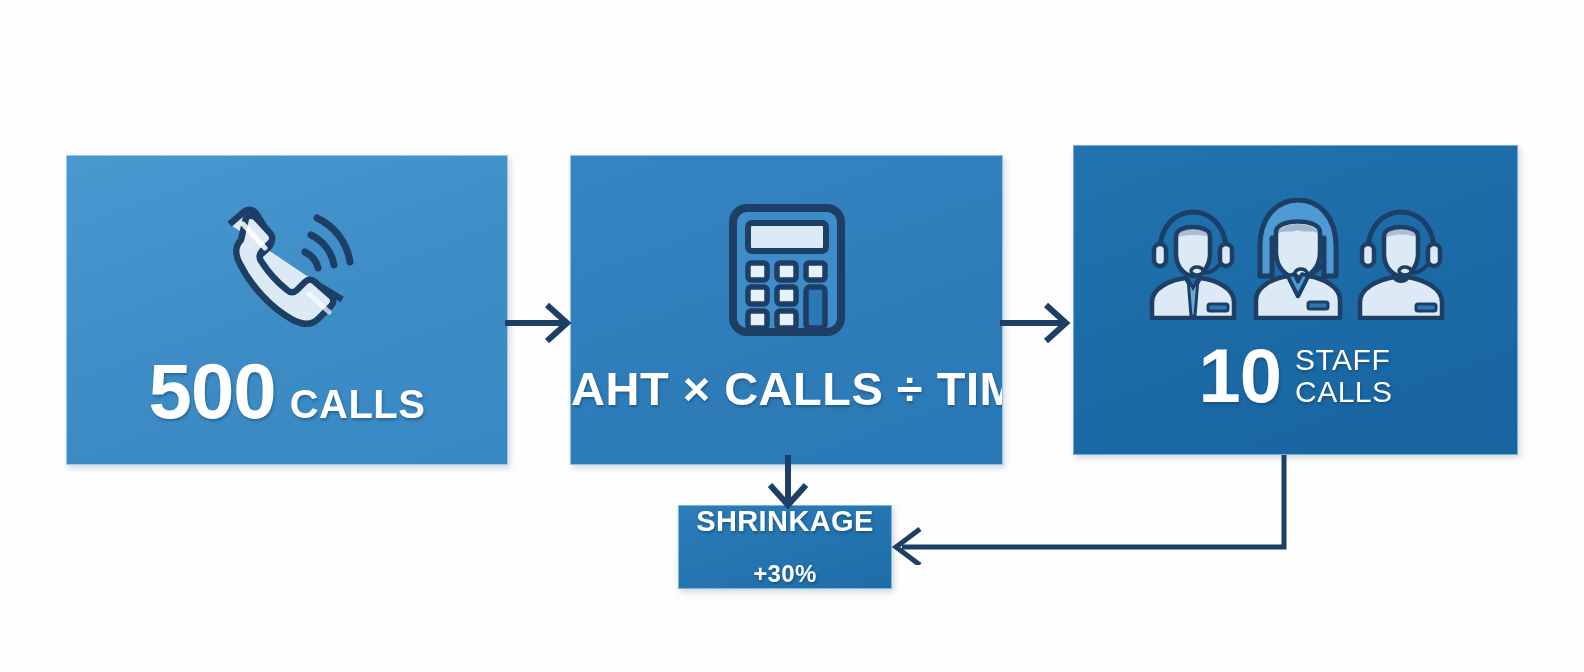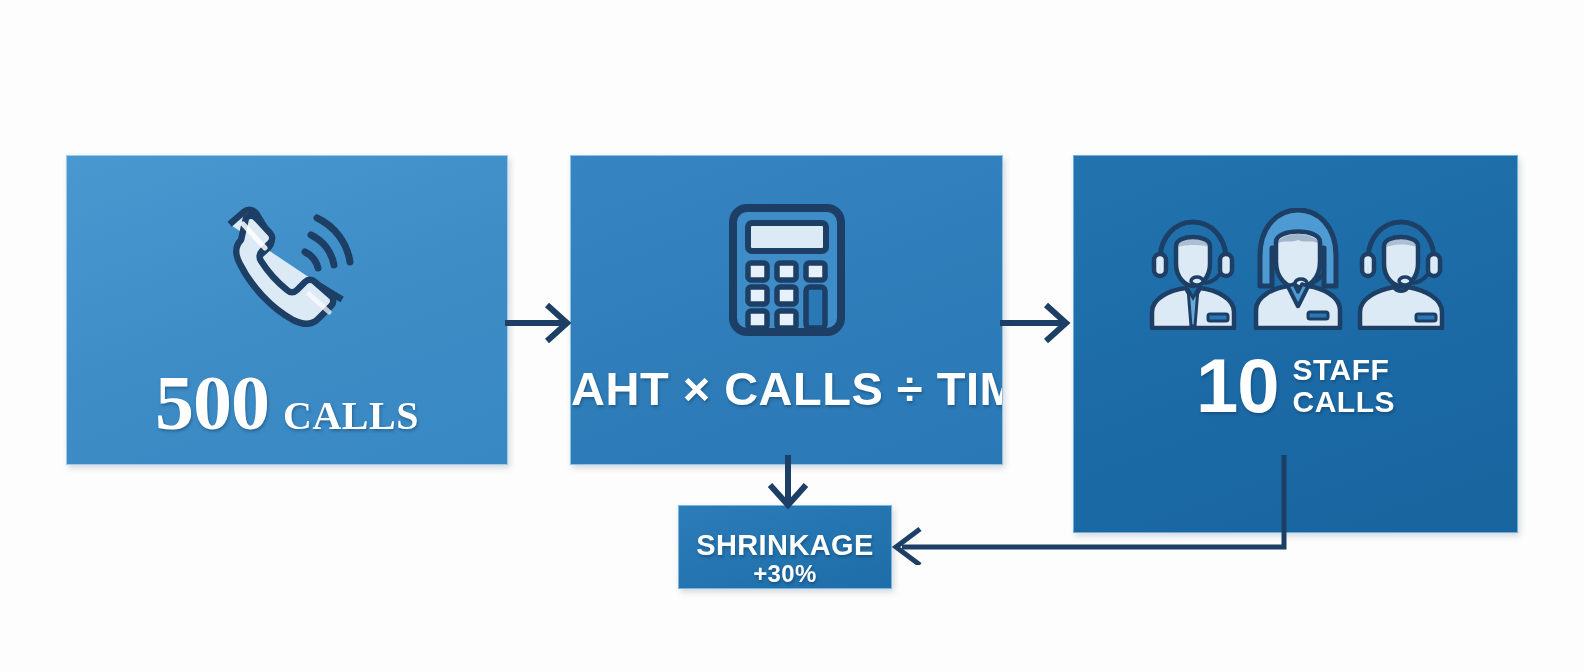--- a/index.html
+++ b/index.html
@@ -32,21 +32,21 @@
     border: 1px solid #9fcbe8;
     box-shadow: 2px 3px 6px rgba(20,50,80,0.18);
   }
   .panel-2 {
     left: 570px; top: 155px; width: 433px; height: 310px;
     background: linear-gradient(160deg, #3784c2 0%, #2e7db9 55%, #2a78b5 100%);
     border: 1px solid #8fc2e4;
     box-shadow: 2px 3px 6px rgba(20,50,80,0.18);
   }
   .panel-3 {
-    left: 1073px; top: 155px; width: 445px; height: 378px;
+    left: 1073px; top: 145px; width: 445px; height: 310px;
     background: linear-gradient(160deg, #2273ae 0%, #1b6aa6 55%, #18649f 100%);
     border: 1px solid #6fb0da;
     box-shadow: 2px 3px 6px rgba(20,50,80,0.18);
   }
 
   .icon-wrap {
     position: absolute;
     left: 0; right: 0;
     display: flex;
     align-items: center;
@@ -59,21 +59,21 @@
   .caption {
     position: absolute;
     left: 0; right: 0;
     display: flex;
     align-items: baseline;
     justify-content: center;
     color: #ffffff;
     text-shadow: 1px 2px 3px rgba(12,40,66,0.38);
     letter-spacing: 0.5px;
   }
-  .p1-caption { top: 212px; font-family: Liberation Serif, serif; }
+  .p1-caption { top: 200px; }
   .big-num {
     font-size: 78px;
     font-weight: 700;
     line-height: 0.9;
     letter-spacing: -1px;
   }
   .sub-label {
     font-size: 40px;
     font-weight: 700;
     letter-spacing: 0.5px;
@@ -92,38 +92,38 @@
     white-space: nowrap;
   }
   .p3-caption {
     top: 196px;
     align-items: center;
   }
   .p3-caption .big-num { font-size: 76px; }
   .stacked {
     margin-left: 14px;
     font-size: 30px;
-    font-weight: 700;
+    font-weight: 400;
     line-height: 1.08;
     letter-spacing: 0.5px;
     text-align: left;
   }
 
   
   .shrink-box {
     position: absolute;
     left: 678px; top: 505px; width: 214px; height: 84px;
     box-sizing: border-box;
     background: linear-gradient(160deg, #2b7cb8 0%, #2273ae 60%, #1f6da8 100%);
     border: 1px solid #7ab6de;
     box-shadow: 2px 3px 6px rgba(20,50,80,0.18);
     display: flex;
     flex-direction: column;
     align-items: center;
-    justify-content: flex-end;
+    justify-content: space-between;
     color: #ffffff;
     text-shadow: 1px 2px 3px rgba(12,40,66,0.38);
   }
   .shrink-title { font-size: 29px; font-weight: 700; letter-spacing: 0.4px; line-height: 1.05; }
   .shrink-value { font-size: 24px; font-weight: 700; letter-spacing: 0.4px; line-height: 1.15; }
 
   
   .connector { position: absolute; }
   .arrow-1 { left: 505px; top: 292px; width: 72px; height: 62px; }
   .arrow-2 { left: 1000px; top: 292px; width: 78px; height: 62px; }

